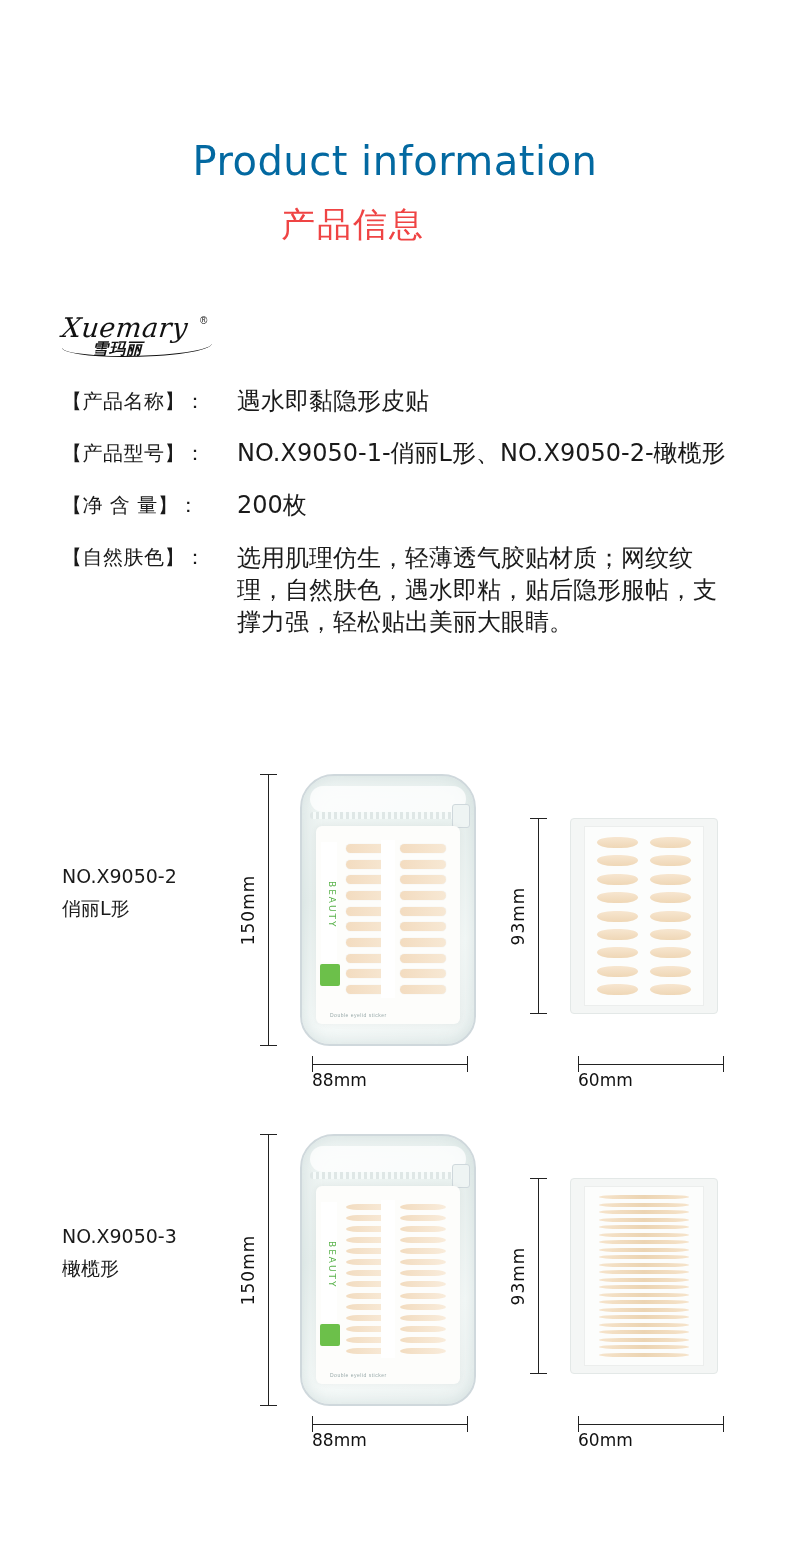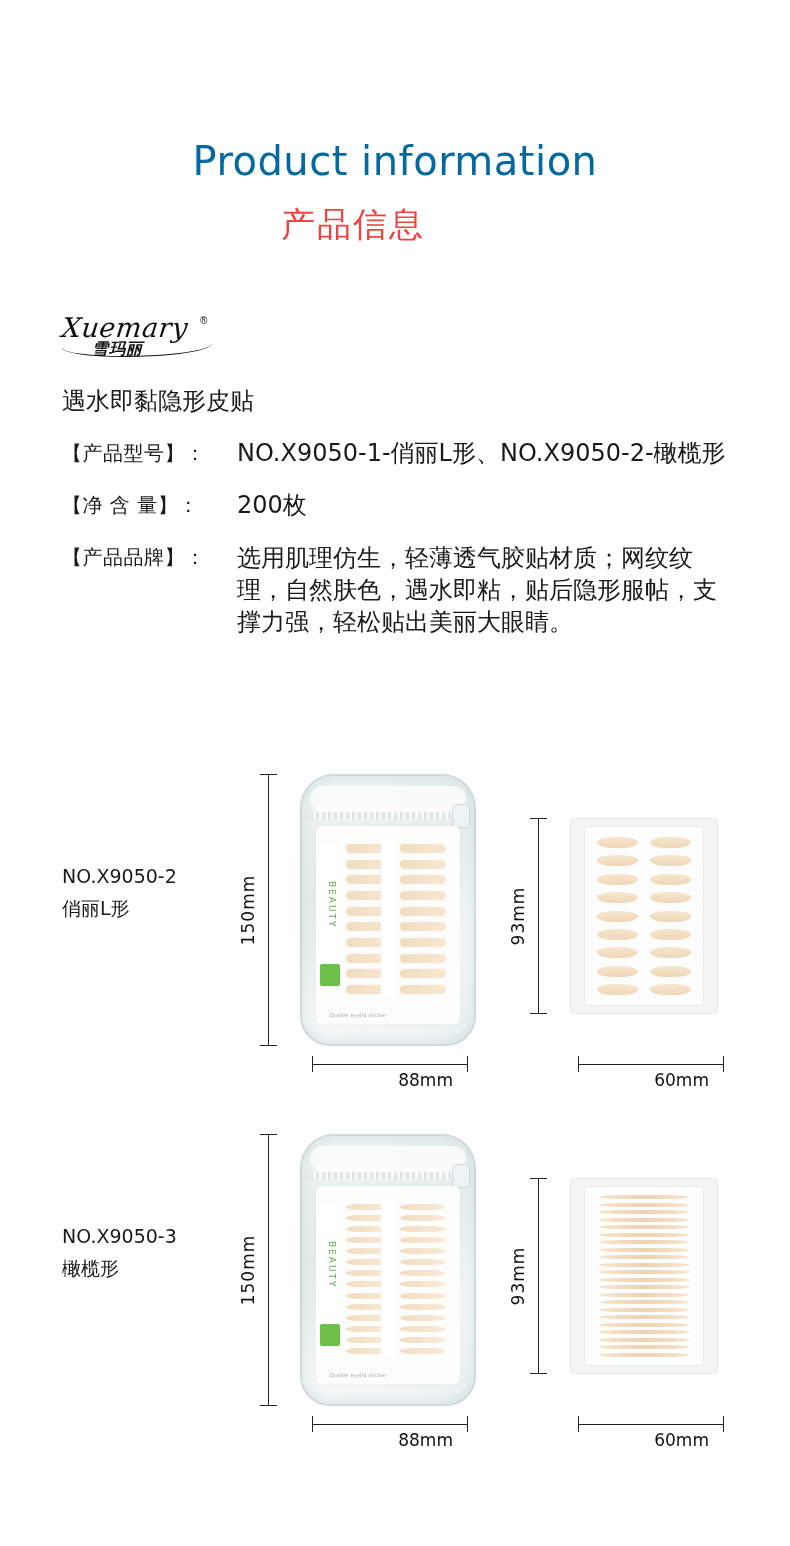--- a/index.html
+++ b/index.html
@@ -355,23 +355,23 @@
   .dim-h .cap-l, .dim-h .cap-r {
     position: absolute;
     top: -4px;
     height: 16px;
     border-left: 1.5px solid #222;
   }
   .dim-h .cap-l { left: 0; }
   .dim-h .cap-r { right: 0; }
   .dim-h .txt {
     position: absolute;
-    left: 0; right: 15px;
+    left: 0; right: 0;
     top: 10px;
-    text-align: right;
+    text-align: left;
     font-size: 17px;
     color: #111;
     font-family: "DejaVu Sans", sans-serif;
   }
 </style>
 </head>
 <body>
 
 <div class="title-en">Product information</div>
 <div class="title-cn">产品信息</div>
@@ -381,35 +381,36 @@
   <div class="spec-row">
     <div class="brand-logo">
       <div class="brand-swash"></div>
       <div class="brand-script">Xuemary</div>
       <div class="brand-reg">®</div>
       <div class="brand-cn">雪玛丽</div>
     </div>
   </div>
 
   <div class="spec-row">
+    <div class="spec-label">【产品名称】：</div>
     <div class="spec-value">遇水即黏隐形皮贴</div>
   </div>
 
   <div class="spec-row">
     <div class="spec-label">【产品型号】：</div>
     <div class="spec-value">NO.X9050-1-俏丽L形、NO.X9050-2-橄榄形</div>
   </div>
 
   <div class="spec-row">
     <div class="spec-label">【净 含 量】：</div>
     <div class="spec-value">200枚</div>
   </div>
 
   <div class="spec-row">
-    <div class="spec-label">【产品品牌】：</div>
+    <div class="spec-label">【自然肤色】：</div>
     <div class="spec-value multiline">选用肌理仿生，轻薄透气胶贴材质；网纹纹理，自然肤色，遇水即粘，贴后隐形服帖，支撑力强，轻松贴出美丽大眼睛。</div>
   </div>
 
 </div>
 
 <div class="figure-block" id="figure-1">
 
   <div class="fig-caption">NO.X9050-2
 俏丽L形</div>
 

